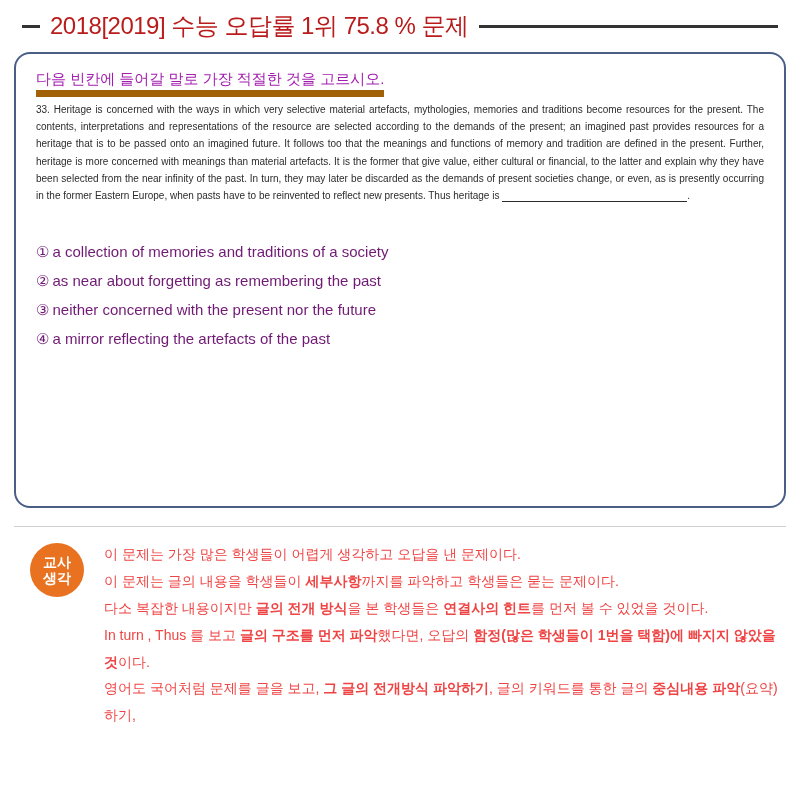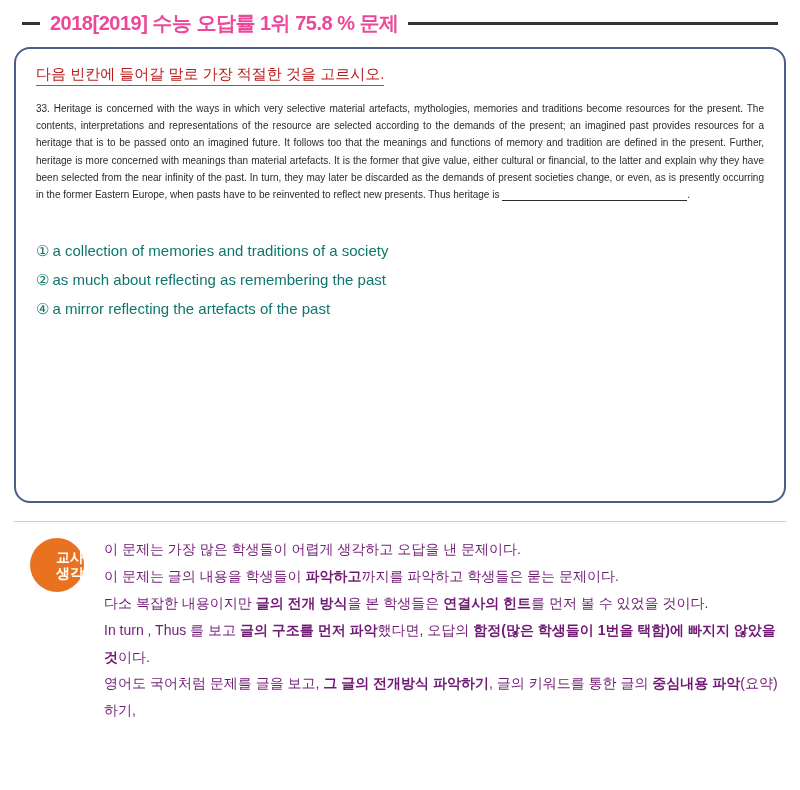--- a/index.html
+++ b/index.html
@@ -25,41 +25,41 @@
   }
   .title-rule {
     height: 3px;
     background: #333333;
     flex: 0 0 18px;
   }
   .title-rule.right {
     flex: 1 1 auto;
   }
   .title-text {
-    font-size: 20px;
-    font-weight: bold;
-    color: #ec4899;
+    font-size: 24px;
+    font-weight: normal;
+    color: #b91c1c;
     letter-spacing: -0.5px;
     white-space: nowrap;
   }
 
   
   .card {
     margin: 4px 14px 0 14px;
     border: 2px solid #4a5e86;
     border-radius: 16px;
     padding: 16px 20px 22px 20px;
     height: 456px;
     box-sizing: border-box;
   }
   .instruction {
     font-size: 15px;
-    color: #b91c1c;
-    margin-bottom: 14px;
-    border-bottom: 1px solid #a16207;
+    color: #a21caf;
+    margin-bottom: 4px;
+    border-bottom: 7px solid #a16207;
     display: inline-block;
     padding-bottom: 1px;
   }
   .passage {
     font-size: 10px;
     line-height: 1.72;
     text-align: justify;
     color: #2b2b2b;
   }
   .blank-line {
@@ -67,21 +67,21 @@
     width: 185px;
     border-bottom: 1px solid #2b2b2b;
     vertical-align: -3px;
   }
   .choices {
     margin-top: 34px;
   }
   .choice {
     font-size: 15px;
     line-height: 1.92;
-    color: #0f766e;
+    color: #701a75;
   }
   .choice .num {
     margin-right: 3px;
   }
 
   
   .divider {
     margin: 18px 14px 0 14px;
     border-top: 1px solid #cfcfcf;
   }
@@ -94,36 +94,36 @@
   }
   .badge {
     flex: 0 0 auto;
     width: 54px;
     height: 54px;
     border-radius: 50%;
     background: #e8721f;
     color: #ffffff;
     display: flex;
     flex-direction: column;
-    align-items: flex-end;
+    align-items: center;
     justify-content: center;
     font-size: 14px;
     font-weight: bold;
     line-height: 1.15;
     margin-left: 16px;
     margin-top: 2px;
   }
   .comment-body {
     flex: 1 1 auto;
     padding-left: 6px;
   }
   .comment-line {
     font-size: 14px;
     line-height: 1.92;
-    color: #701a75;
+    color: #ef4444;
   }
   .comment-line b {
     font-weight: bold;
   }
 </style>
 </head>
 <body>
 
 <div class="title-row">
   <div class="title-rule"></div>
@@ -136,35 +136,38 @@
 
   <div class="passage">
     <span>33. Heritage is concerned with the ways in which very selective material artefacts, mythologies, memories and traditions become resources for the present. The contents, interpretations and representations of the resource are selected according to the demands of the present; an imagined past provides resources for a heritage that is to be passed onto an imagined future. It follows too that the meanings and functions of memory and tradition are defined in the present. Further, heritage is more concerned with meanings than material artefacts. It is the former that give value, either cultural or financial, to the latter and explain why they have been selected from the near infinity of the past. In turn, they may later be discarded as the demands of present societies change, or even, as is presently occurring in the former Eastern Europe, when pasts have to be reinvented to reflect new presents. Thus heritage is </span><span class="blank-line"></span><span>.</span>
   </div>
 
   <div class="choices">
     <div class="choice">
       <span class="num">①</span><span>a collection of memories and traditions of a society</span>
     </div>
     <div class="choice">
-      <span class="num">②</span><span>as much about reflecting as remembering the past</span>
+      <span class="num">②</span><span>as near about forgetting as remembering the past</span>
+    </div>
+    <div class="choice">
+      <span class="num">③</span><span>neither concerned with the present nor the future</span>
     </div>
     <div class="choice">
       <span class="num">④</span><span>a mirror reflecting the artefacts of the past</span>
     </div>
   </div>
 </div>
 
 <div class="divider"></div>
 
 <div class="comment-wrap">
   <div class="badge" style="background: rgb(232, 114, 31);">
     <span>교사</span>
     <span>생각</span>
   </div>
   <div class="comment-body">
       <div class="comment-line"><span>이 문제는 가장 많은 학생들이 어렵게 생각하고 오답을 낸 문제이다.</span></div>
-      <div class="comment-line"><span>이 문제는 글의 내용을 학생들이 </span><b>파악하고</b><span>까지를 파악하고 학생들은 묻는 문제이다.</span></div>
+      <div class="comment-line"><span>이 문제는 글의 내용을 학생들이 </span><b>세부사항</b><span>까지를 파악하고 학생들은 묻는 문제이다.</span></div>
       <div class="comment-line"><span>다소 복잡한 내용이지만 </span><b>글의 전개 방식</b><span>을 본 학생들은 </span><b>연결사의 힌트</b><span>를 먼저 볼 수 있었을 것이다.</span></div>
       <div class="comment-line"><span>In turn , Thus 를 보고 </span><b>글의 구조를 먼저 파악</b><span>했다면, 오답의 </span><b>함정(많은 학생들이 1번을 택함)에 빠지지 않았을 것</b><span>이다.</span></div>
       <div class="comment-line"><span>영어도 국어처럼 문제를 글을 보고, </span><b>그 글의 전개방식 파악하기</b><span>, 글의 키워드를 통한 글의 </span><b>중심내용 파악</b><span>(요약)하기,</span></div>
     </div>
 </div>
 
 </body></html>

